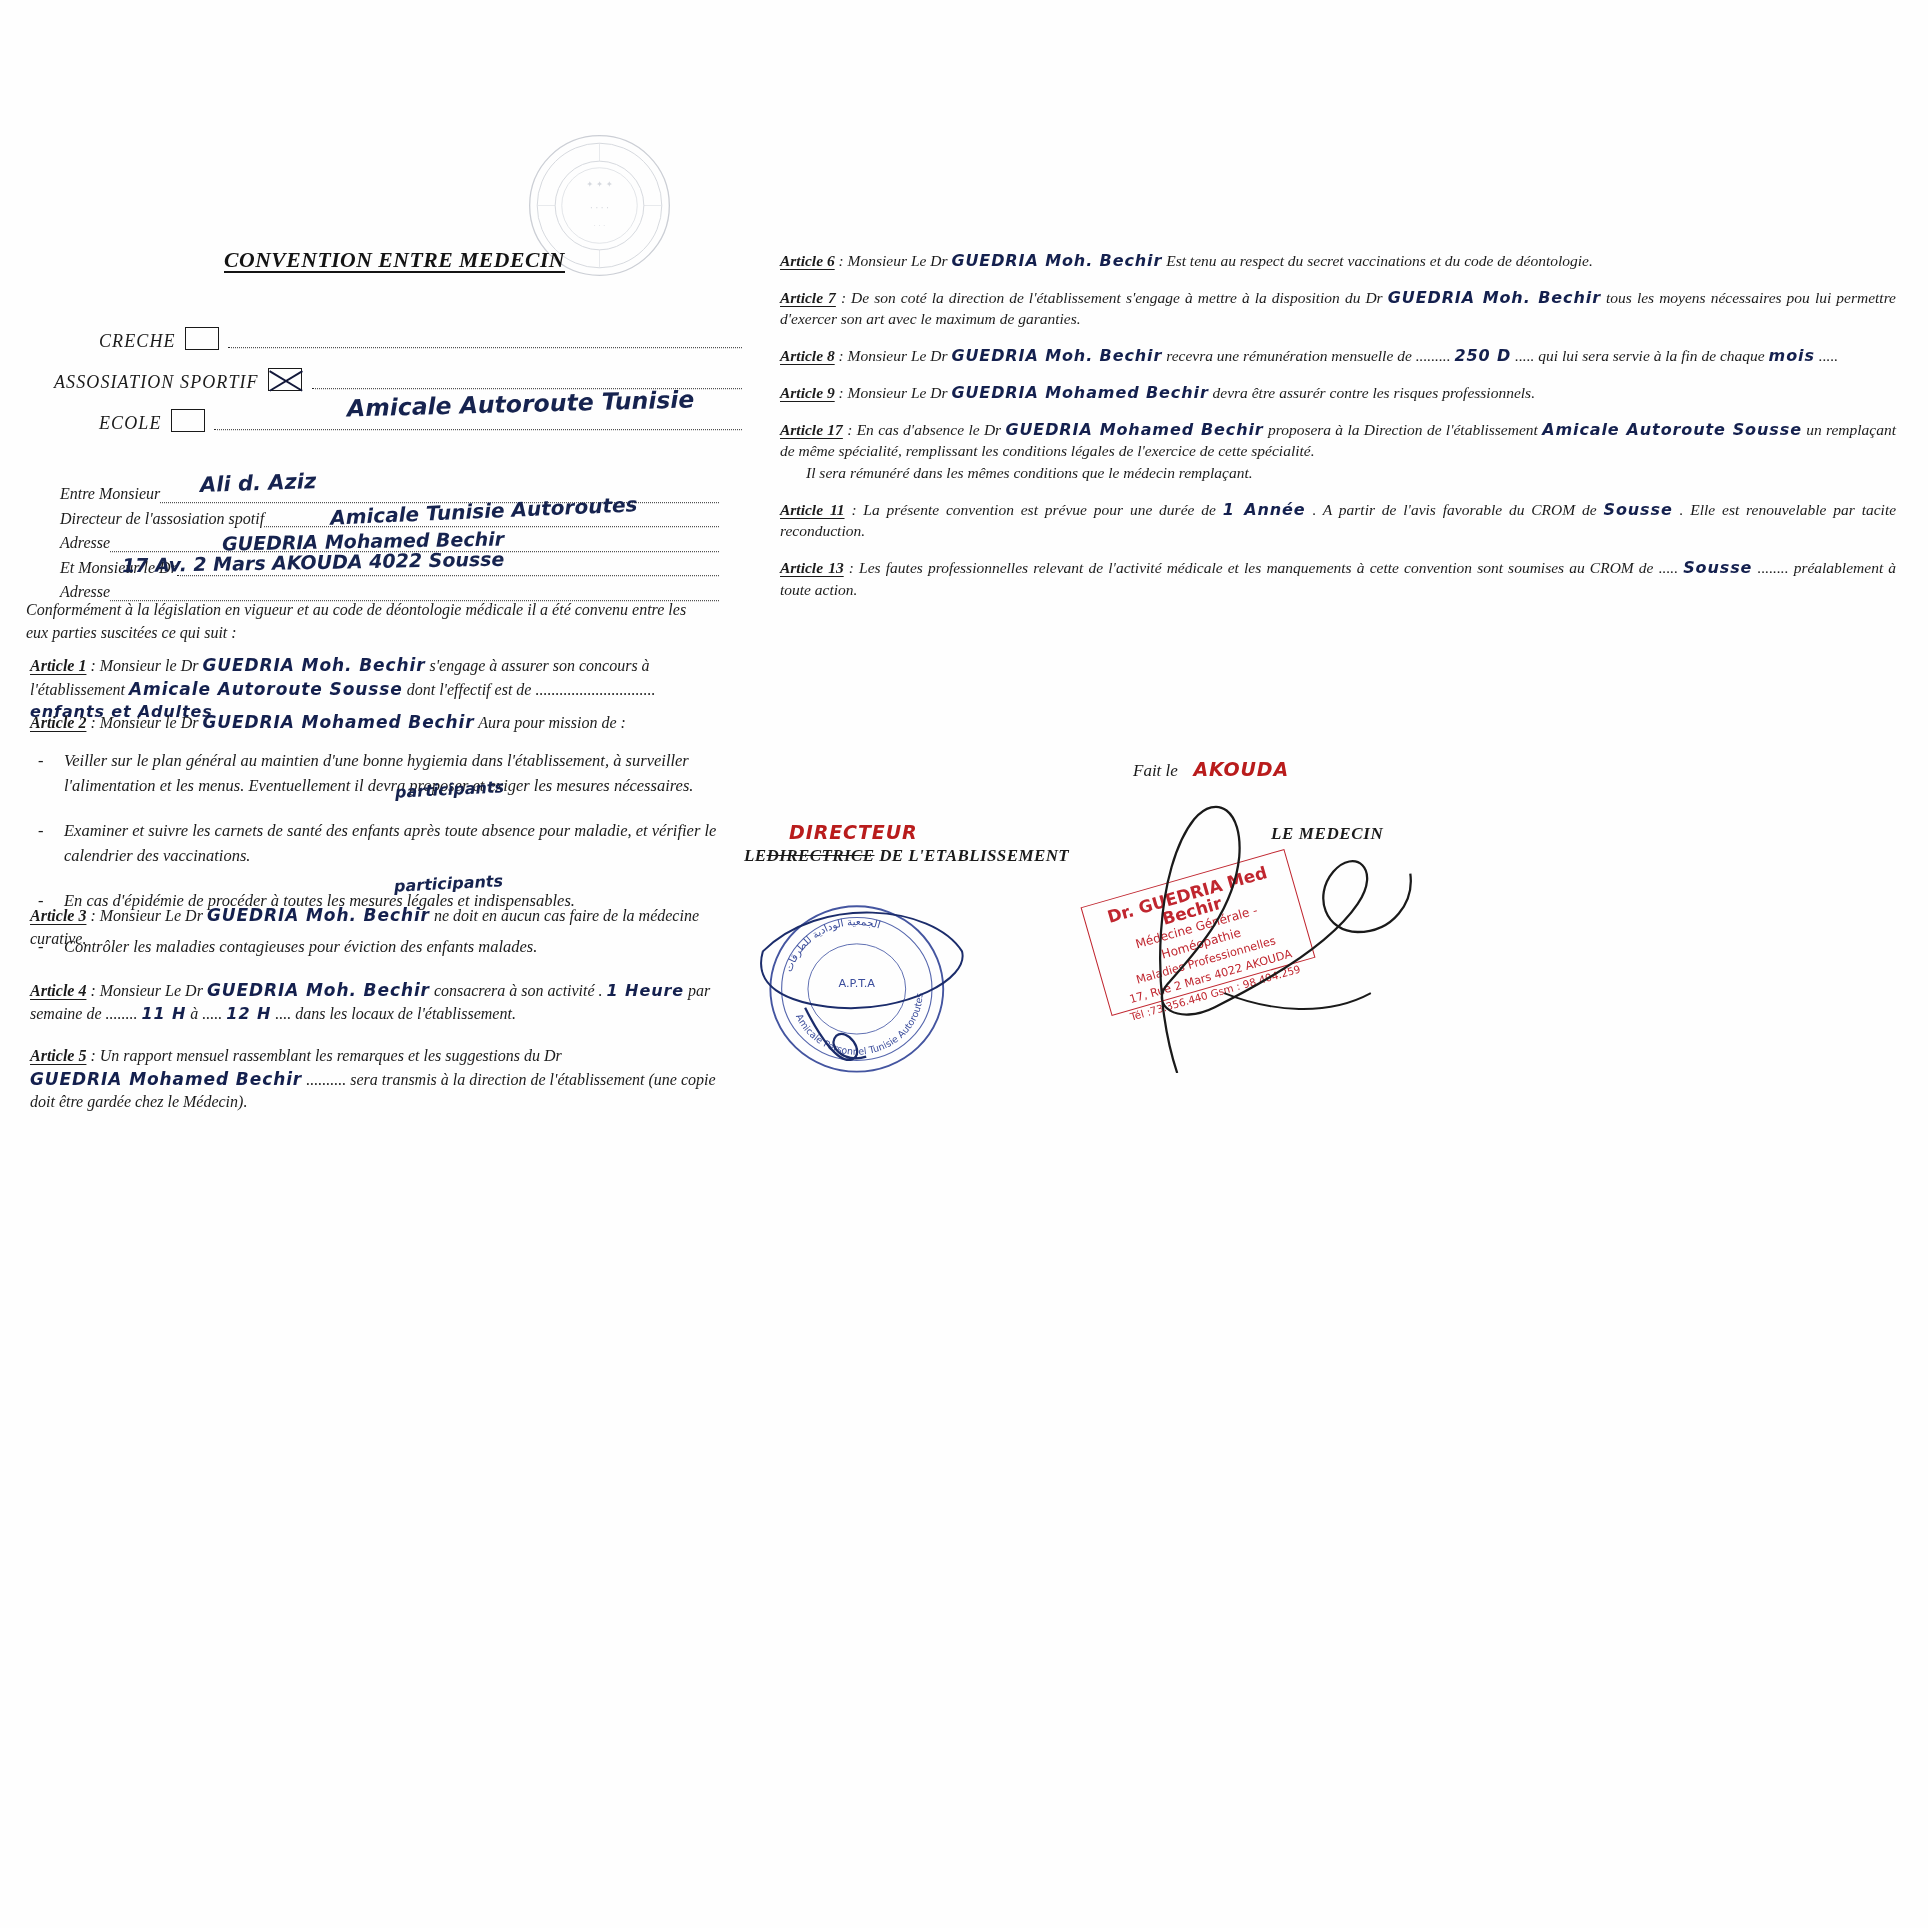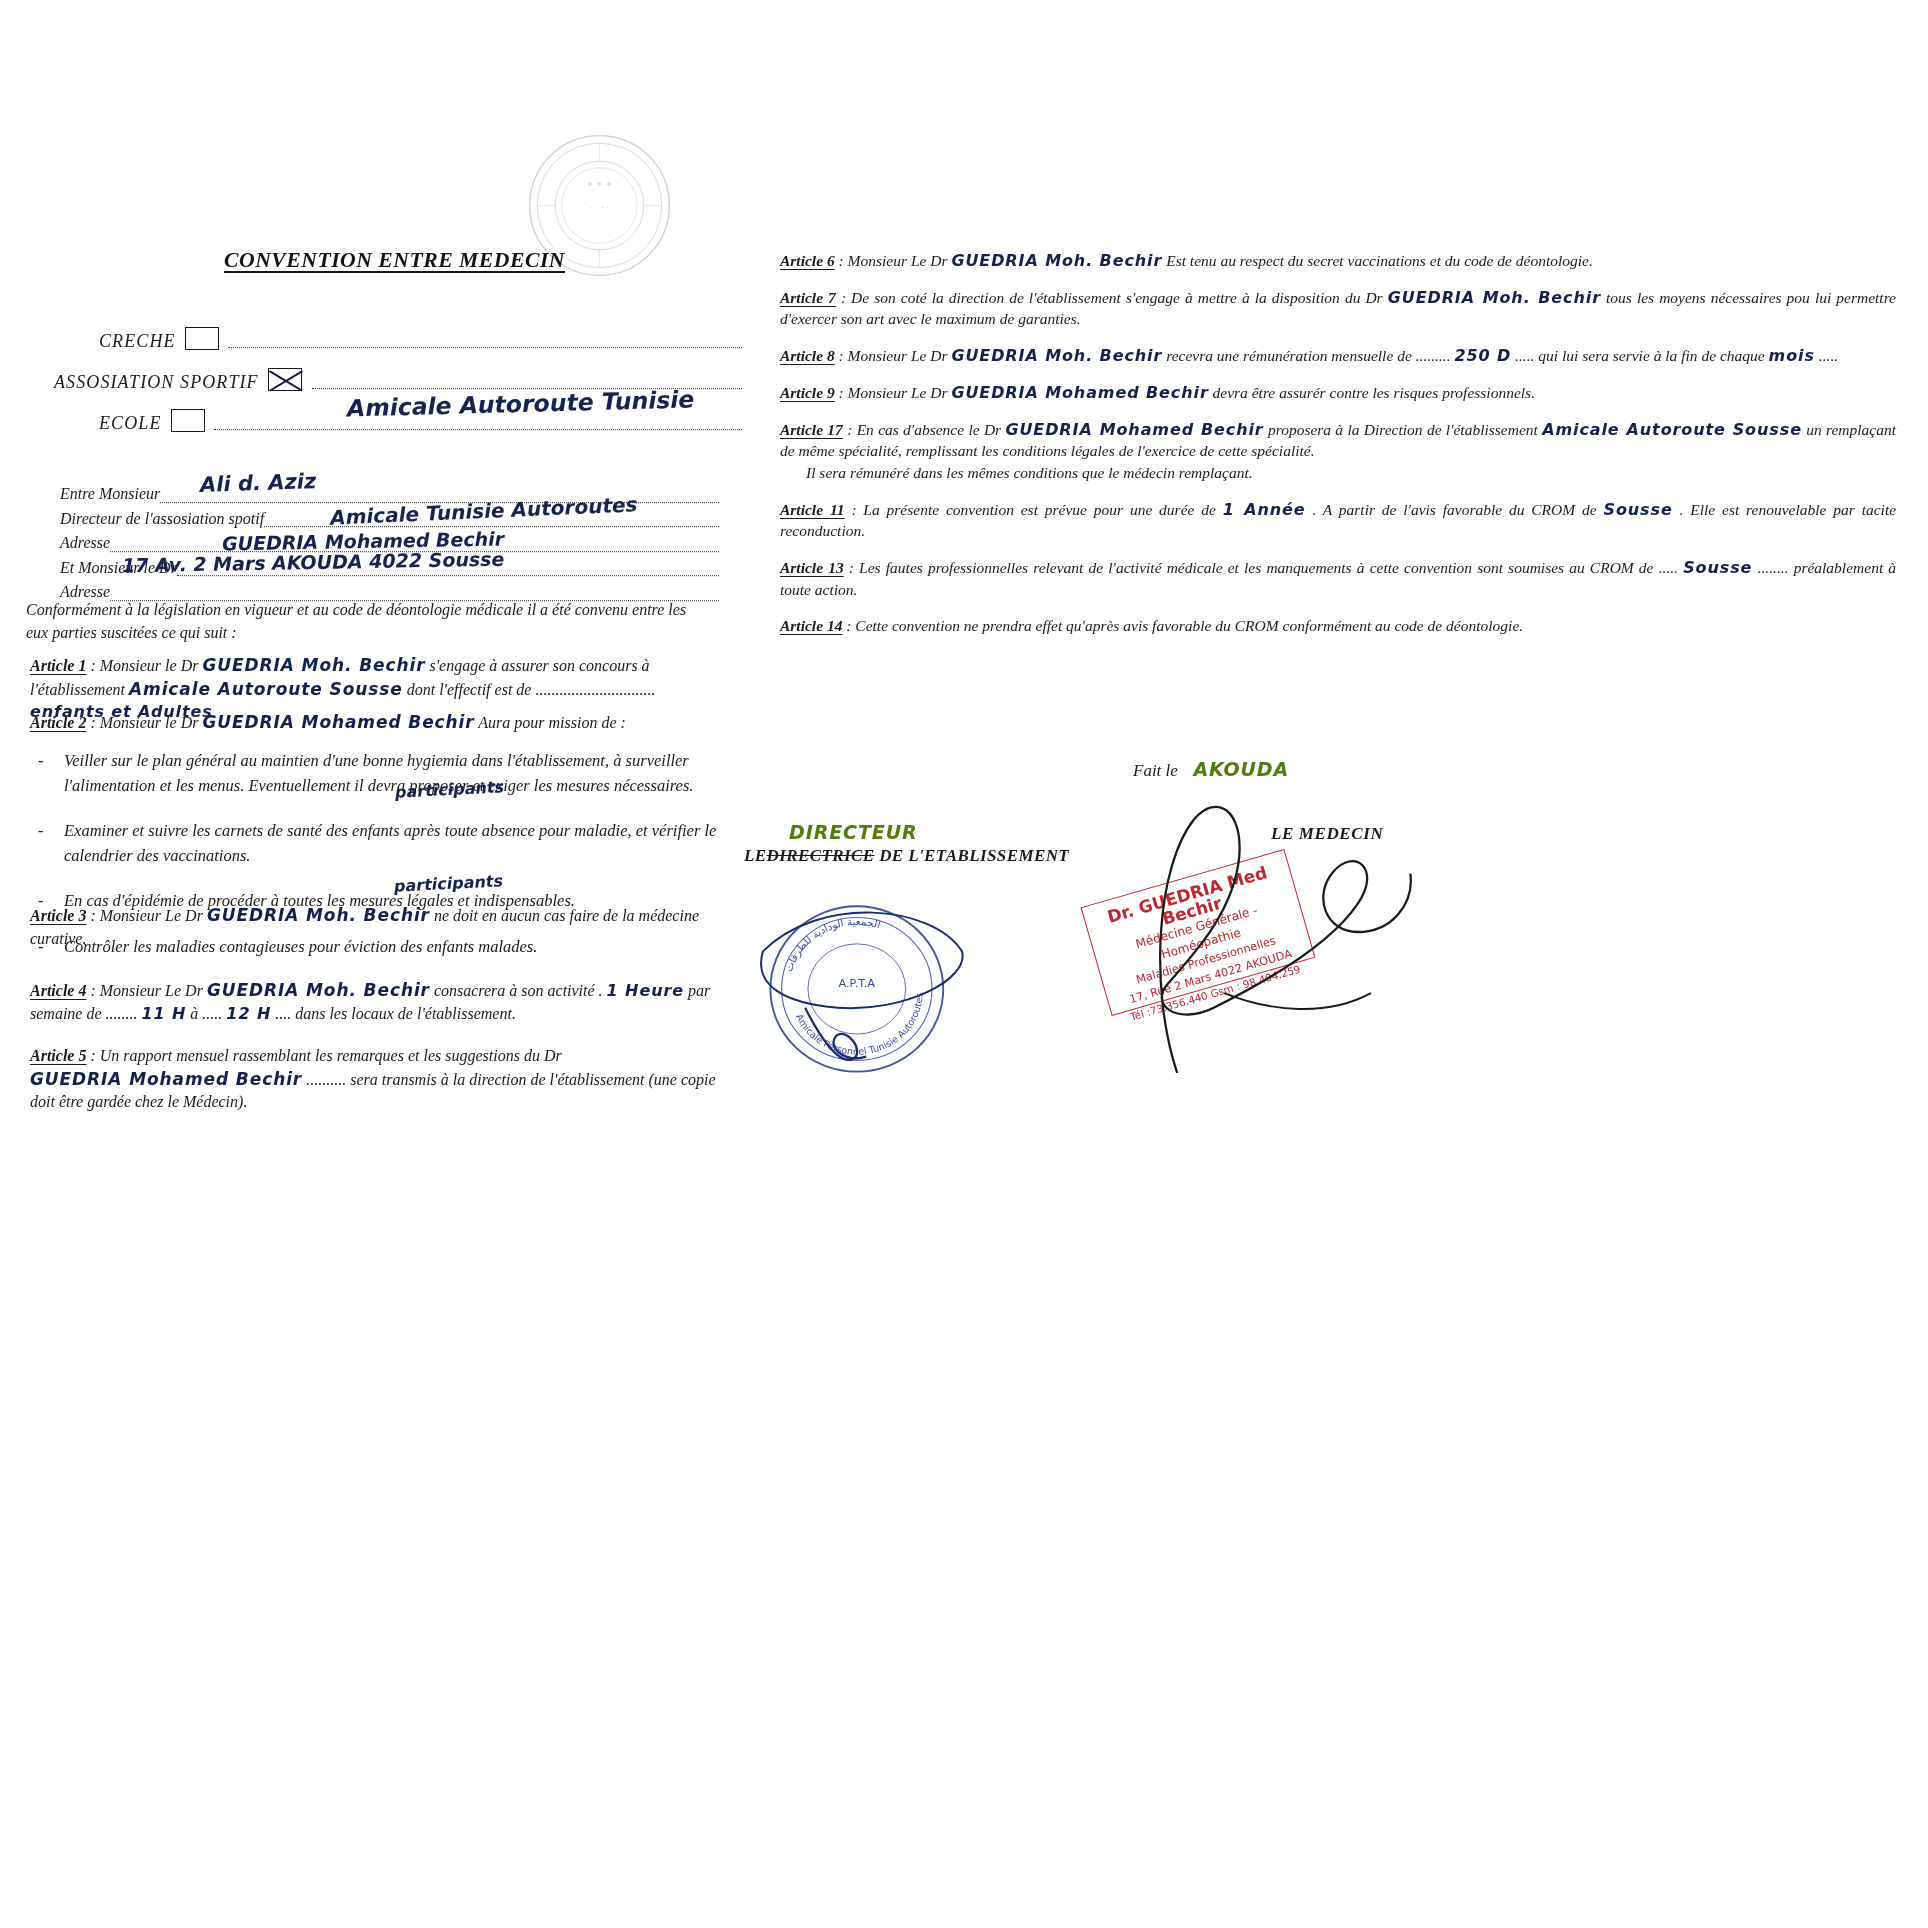--- a/index.html
+++ b/index.html
@@ -178,21 +178,21 @@
     position: absolute;
     left: 1271px;
     top: 824px;
     font-weight: bold;
     font-style: italic;
     font-size: 17px;
     letter-spacing: 0.6px;
   }
   .hand-dark {
     font-family: "DejaVu Sans", sans-serif;
-    color: #4d7c0f;
+    color: #b91c1c;
     font-weight: 600;
     font-style: italic;
     letter-spacing: 0.9px;
   }
 
   
   .stamp-top {
     position: absolute;
     left: 524px;
     top: 130px;
@@ -445,24 +445,20 @@
 
     <p>
       <span class="art-label">Article 13</span>
       <span>: Les fautes professionnelles relevant de l'activité médicale et les manquements à cette convention sont soumises au CROM de</span>
       <span>.....</span>
       <span class="hand" style="font-size:16px;">Sousse</span>
       <span>........</span>
       <span>préalablement à toute action.</span>
     </p>
 
-    <p>
-      <span class="art-label">Article 14</span>
-      <span>: Cette convention ne prendra effet qu'après avis favorable du CROM conformément au code de déontologie.</span>
-    </p>
   </div>
 
   <div class="fait">
     <span>Fait le</span>
     <span class="hand-dark" style="font-size:19px; margin-left:11.3px;">AKOUDA</span>
   </div>
 
   <div class="hand-dark" style="position:absolute; left:789px; top:821px; font-size:19px;">DIRECTEUR</div>
   <div class="sig-left">
     <span>LE</span><span class="strike">DIRECTRICE</span>

